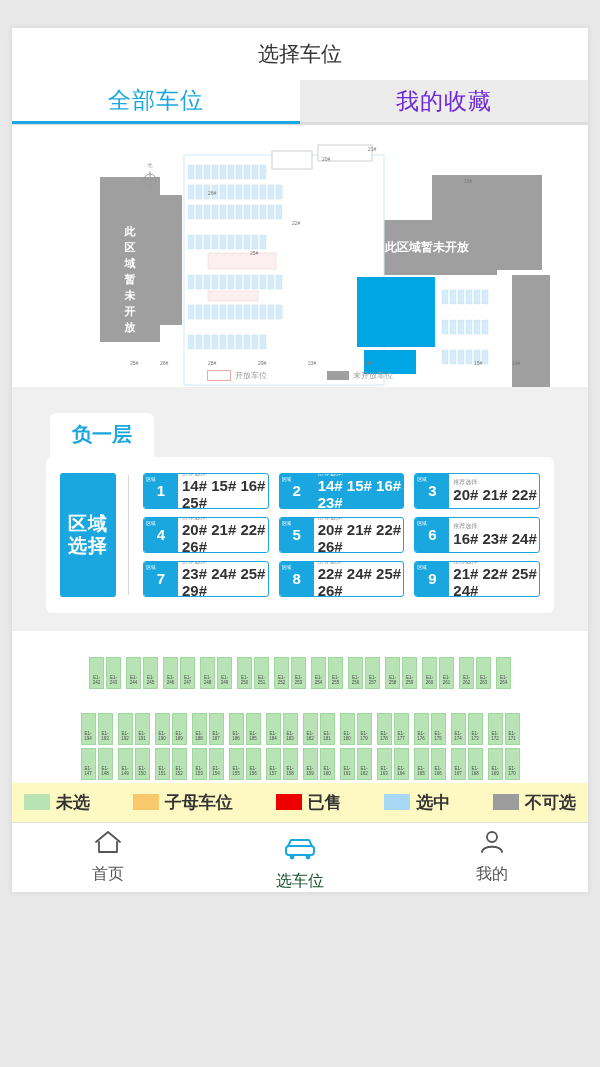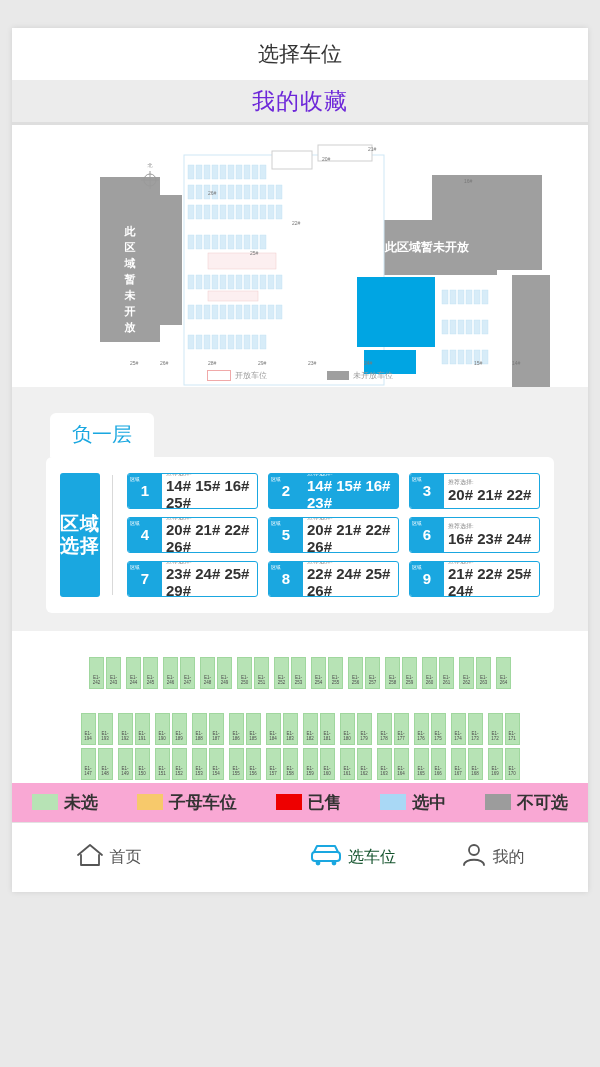--- a/index.html
+++ b/index.html
@@ -89,21 +89,21 @@
     padding-left: 38px;
     gap: 0;
   }
   .floor-tab {
     width: 104px;
     height: 44px;
     display: flex;
     align-items: center;
     justify-content: center;
     font-size: 20px;
-    font-weight: normal;
+    font-weight: bold;
     color: #ffffff;
     background: #9c9c9c;
     border-radius: 6px 6px 0 0;
   }
   .floor-tab.active {
     background: #ffffff;
     color: #1aa7e0;
   }
   .zone-card {
     margin: 0 34px;
@@ -118,21 +118,21 @@
     background: #1aa7e0;
     color: #ffffff;
     font-size: 19px;
     font-weight: bold;
     border-radius: 3px;
     display: flex;
     align-items: center;
     justify-content: center;
     text-align: center;
     line-height: 1.15;
-    padding: 6px 0;
+    padding: 6px 8px;
     letter-spacing: 1px;
   }
   .zone-divider {
     width: 1px;
     background: #d9d9d9;
     margin: 2px 4px 2px 2px;
   }
   .zone-grid {
     flex: 1;
     display: grid;
@@ -207,54 +207,55 @@
     line-height: 1.1;
     padding-bottom: 2px;
     box-sizing: border-box;
   }
   .spot .sid { text-align: center; }
   
   .legend {
     display: flex;
     align-items: center;
     justify-content: space-between;
-    padding: 0 20px;
+    padding: 0 12px;
     height: 46px;
-    background: #f9a8d4;
+    background: #fef9c3;
   }
   .legend .li { display: flex; align-items: center; gap: 6px; }
   .legend .box { width: 26px; height: 16px; display: inline-block; }
   .legend .lb { font-size: 17px; color: #333; font-weight: bold; }
   
   .bottom-nav {
     height: 82px;
     border-top: 1px solid #e2e2e2;
     display: flex;
     background: #ffffff;
   }
   .nav-item {
     flex: 1;
     display: flex;
-    flex-direction: row;
+    flex-direction: column;
     align-items: center;
     justify-content: center;
     gap: 5px;
     color: #555;
     font-size: 16px;
   }
   .nav-item.active { color: #14532d; justify-content: flex-end; }
 </style>
 </head>
 <body>
 
 <div class="phone">
 
   <div class="title-bar">选择车位</div>
 
   <div class="tabs">
+    <div class="tab active">全部车位</div>
     <div class="tab">我的收藏</div>
   </div>
 
   <div class="map-wrap">
     <svg class="map-svg" width="576" height="300" viewBox="0 0 576 300">
       <rect x="0" y="0" width="576" height="300" fill="#ffffff"></rect>
 
       <rect x="88" y="52" width="60" height="165" fill="#9f9f9f"></rect>
       <rect x="148" y="70" width="22" height="130" fill="#9f9f9f"></rect>
 

